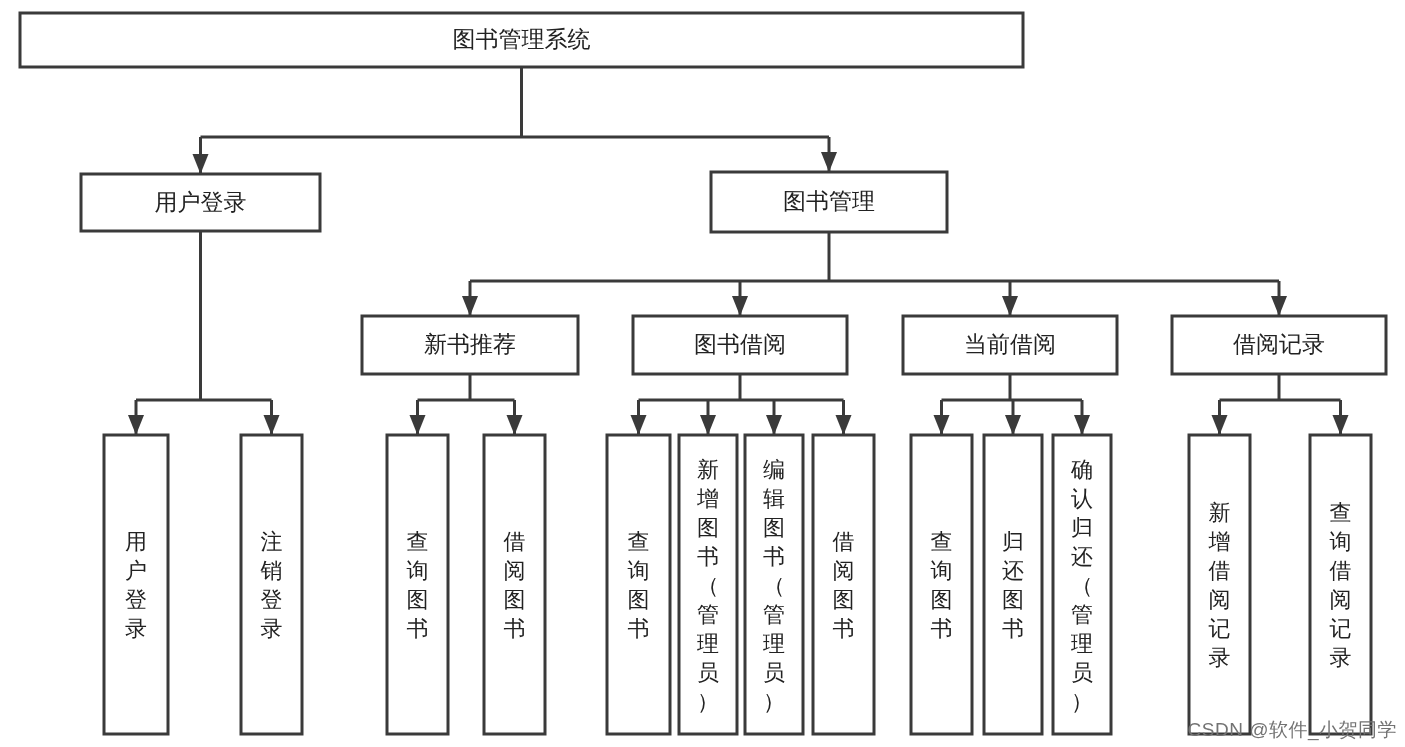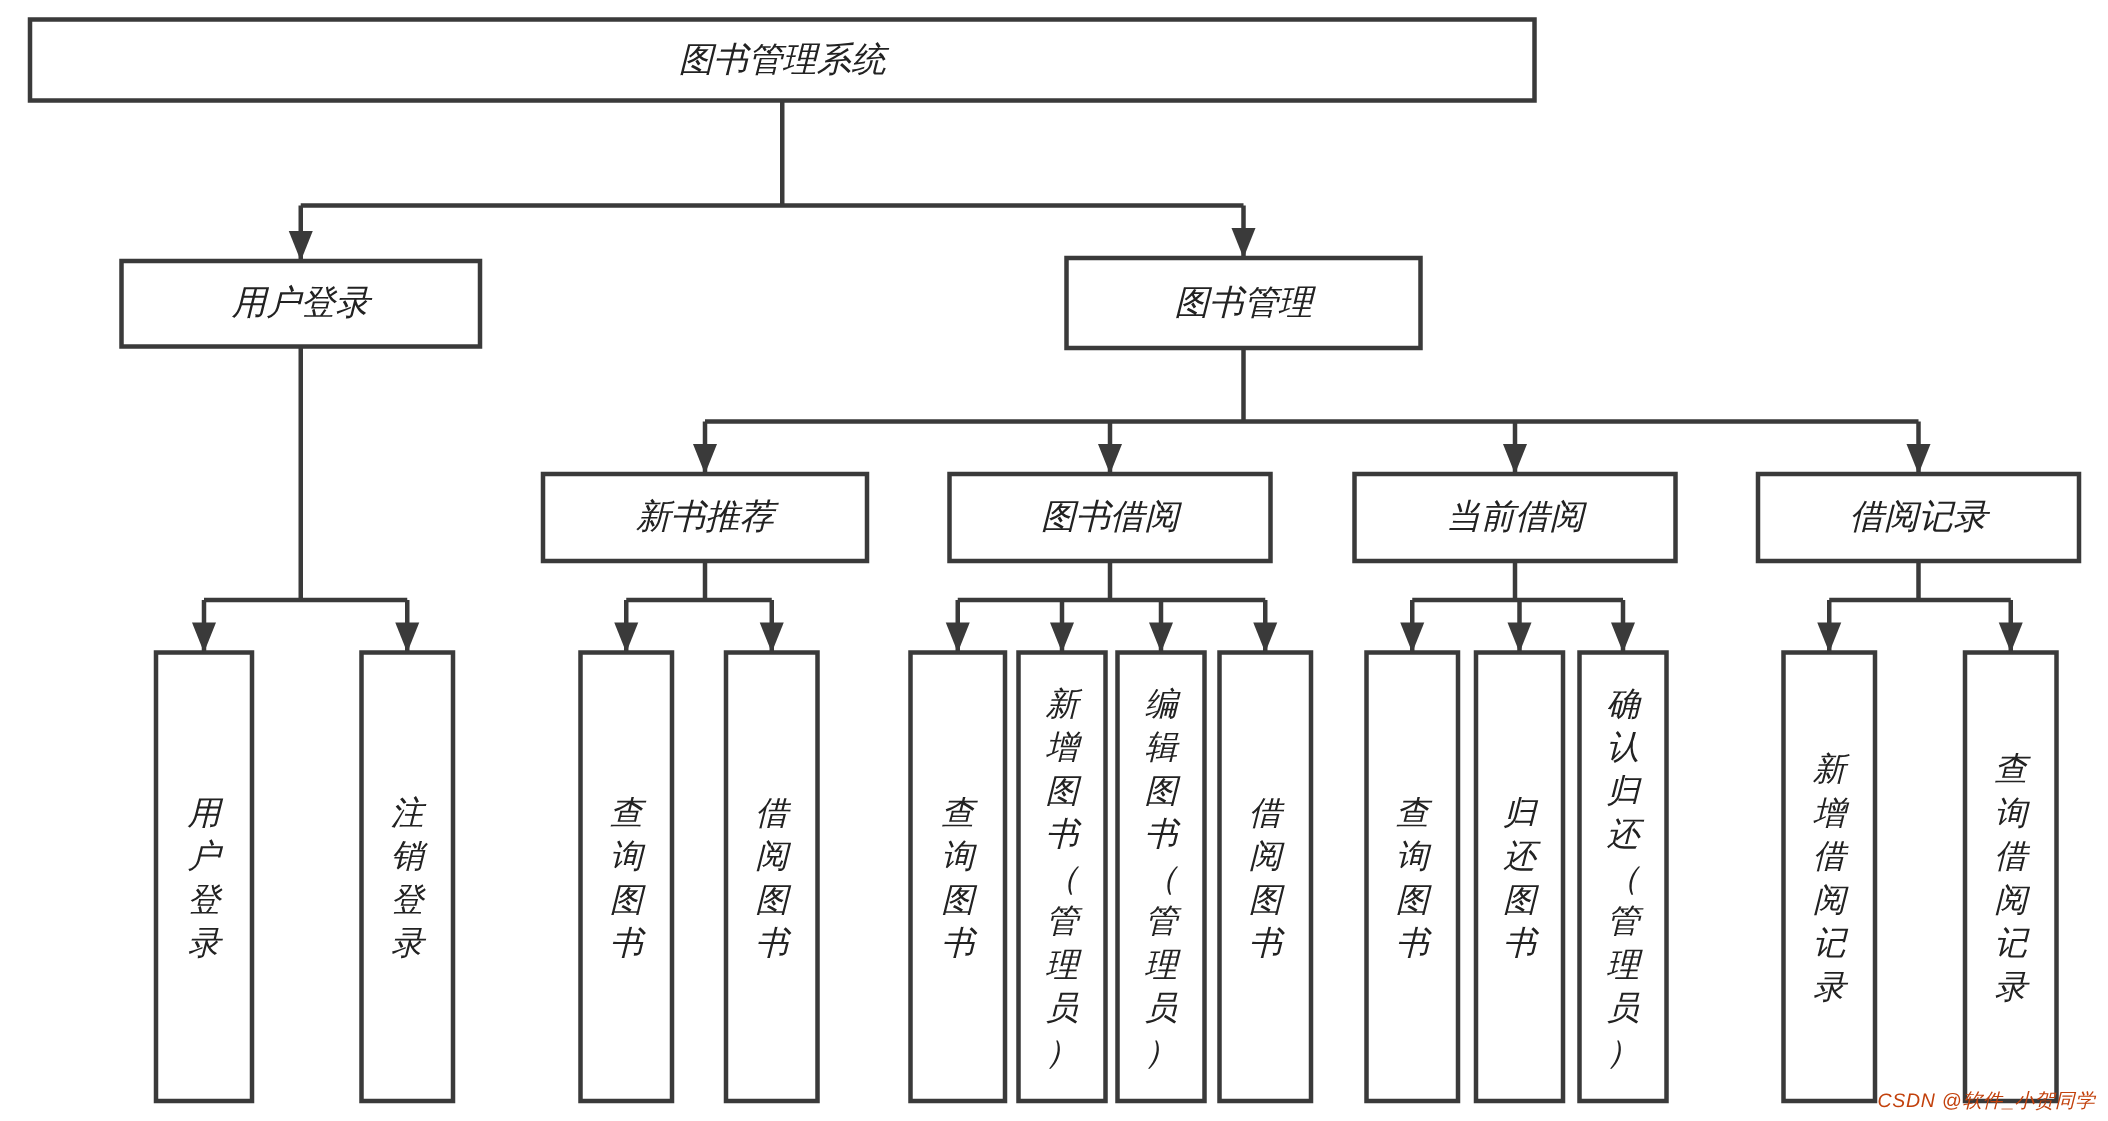--- a/index.html
+++ b/index.html
@@ -11,21 +11,20 @@
     width: 1405px;
     height: 747px;
     font-family: "Liberation Sans", "DejaVu Sans", sans-serif;
     overflow: hidden;
   }
   #diagram-root {
     position: relative;
     width: 1405px;
     height: 747px;
     background: #ffffff;
-    font-style: italic;
   }
   svg.flow {
     position: absolute;
     left: 0;
     top: 0;
     width: 1405px;
     height: 747px;
     display: block;
   }
   .node-rect {
@@ -54,22 +53,22 @@
     font-family: "Liberation Sans", "DejaVu Sans", sans-serif;
     font-size: 22px;
     fill: #222222;
     text-anchor: middle;
   }
   .watermark {
     position: absolute;
     right: 8px;
     bottom: 4px;
     font-family: "Liberation Sans", "DejaVu Sans", sans-serif;
-    font-size: 13px;
-    color: #c2410c;
+    font-size: 19px;
+    color: #737373;
     white-space: nowrap;
     letter-spacing: 0.5px;
     user-select: none;
     margin-left: 16px;
   }
 </style>
 </head>
 <body>
 
 <div id="diagram-root">

